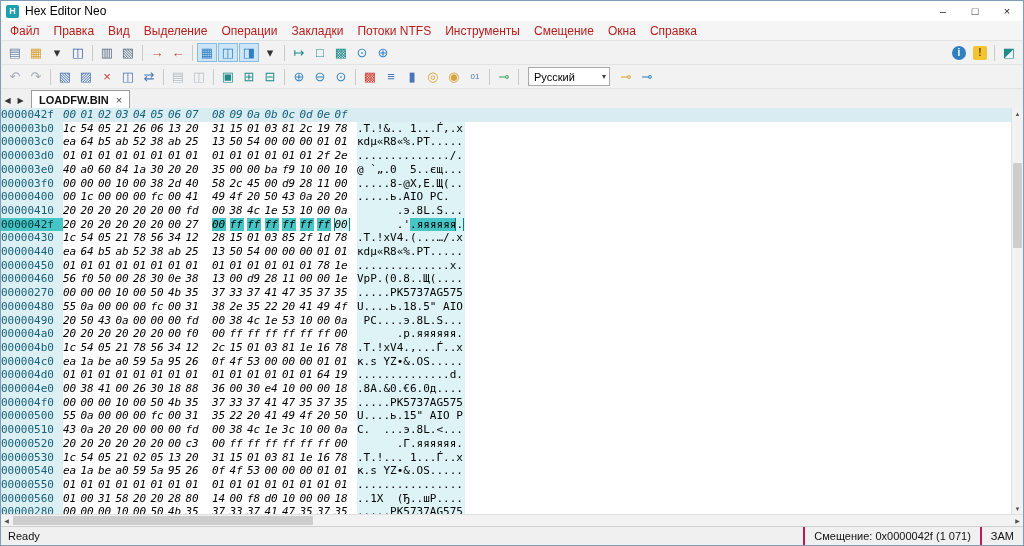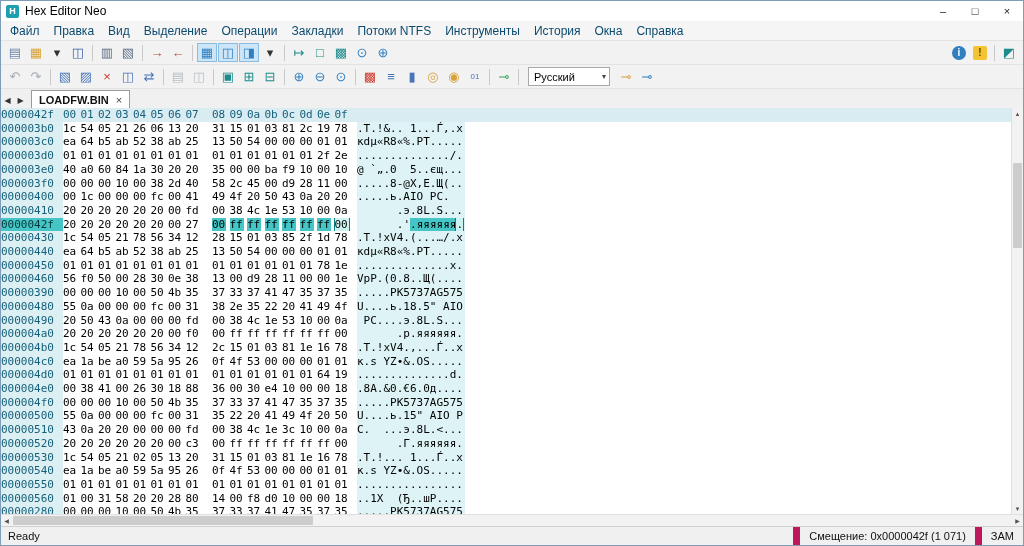--- a/index.html
+++ b/index.html
@@ -8,21 +8,21 @@
 
   
   .titlebar{height:20px;flex:0 0 20px;display:flex;align-items:center;background:#fff;font-size:12px;padding-left:5px;gap:6px;}
   .app-icon{width:13px;height:13px;background:#1d9fb0;color:#fff;font-size:9px;font-weight:bold;
     display:flex;align-items:center;justify-content:center;border-radius:2px;}
   .win-controls{margin-left:auto;display:flex;height:100%;}
   .win-btn{width:32px;height:100%;display:flex;align-items:center;justify-content:center;font-size:11px;color:#222;}
 
   
   .menubar{height:19px;flex:0 0 19px;display:flex;align-items:center;background:#f5f5f5;font-size:12px;padding-left:2px;}
-  .menu-item{padding:2px 7px;color:#0c4a6e;}
+  .menu-item{padding:2px 7px;color:#b91c1c;}
 
   
   .toolbar{height:23px;flex:0 0 23px;background:#f2f2f2;display:flex;align-items:center;padding:0 4px;gap:1px;border-top:1px solid #e3e3e3;}
   .tbi{width:20px;height:19px;display:flex;align-items:center;justify-content:center;font-size:13px;line-height:1;}
   .tbi.pressed{background:#cde6f7;border:1px solid #8abbe0;width:18px;height:17px;}
   .tsep{width:1px;height:16px;background:#c8c8c8;margin:0 3px;flex:0 0 1px;}
   .flexspacer{flex:1;}
   .combo{width:72px;height:17px;background:#fff;border:1px solid #a9a9a9;font-size:11px;display:flex;align-items:center;padding:0 3px 0 5px;margin:0 5px;}
   .combo .arrowbox{margin-left:auto;font-size:8px;color:#444;}
 
@@ -33,21 +33,21 @@
   .tab-close{color:#444;font-size:11px;font-weight:normal;}
 
   
   .hexarea{flex:1;position:relative;background:#fff;overflow:hidden;}
   table.hex{border-collapse:collapse;table-layout:fixed;width:1011px;
     font-family:"DejaVu Sans Mono",monospace;font-size:11px;}
   table.hex td{padding:0;height:13.7px;line-height:13.7px;white-space:pre;overflow:hidden;}
   td.addr{width:62px;background:#dceff3;color:#15607a;padding-left:4px;}
   td.addr.cursel{background:#45c5c5;color:#04383c;}
   tr.hdr td{background:#d8ecf2;color:#15607a;}
-  td.hexc{width:294px;padding-left:7px;color:#000;}
+  td.hexc{width:294px;padding-left:7px;color:#000;font-style:italic;}
   .b{display:inline-block;width:14px;margin-right:3.5px;}
   .b.grp{margin-left:9px;}
   .b.sel,td.asc .sel{background:#45c5c5;}
   .b.caret,td.asc .caret{background:#cdf2f2;outline:1px solid #0a7f7f;}
   td.asc{width:108px;background:#ddf3f5;color:#000;}
   td.fill{background:#fff;}
   tr.hdr td.fill,tr.hdr td.asc,tr.hdr td.hexc{background:#d8ecf2;}
 
   
   .vscroll{position:absolute;top:0;right:0;bottom:0;width:11px;background:#f2f2f2;border-left:1px solid #e0e0e0;}
@@ -56,21 +56,21 @@
   .vthumb{position:absolute;top:55px;left:1px;width:9px;height:85px;background:#cdcdcd;border-radius:1px;}
   .hscroll{height:11px;flex:0 0 11px;background:#f2f2f2;border-top:1px solid #e0e0e0;position:relative;display:flex;align-items:center;}
   .hscroll .arr{width:11px;height:11px;display:flex;align-items:center;justify-content:center;font-size:6px;color:#555;}
   .hscroll .arr.right{position:absolute;right:0;}
   .hthumb{position:absolute;left:12px;top:1px;height:9px;width:300px;background:#cdcdcd;border-radius:1px;}
 
   
   .statusbar{height:18px;flex:0 0 18px;background:#f0f0f0;border-top:1px solid #d0d0d0;display:flex;align-items:center;font-size:11px;color:#111;}
   .status-left{padding-left:7px;}
   .status-right{margin-left:auto;display:flex;height:100%;align-items:stretch;}
-  .status-seg{border-left:7px solid #be185d;padding:0 9px;display:flex;align-items:center;white-space:nowrap;}
+  .status-seg{border-left:2px solid #be185d;padding:0 9px;display:flex;align-items:center;white-space:nowrap;}
 </style>
 </head>
 <body>
 
 <div class="window">
 
   <div class="titlebar">
     <span class="app-icon">H</span>
     <span>Hex Editor Neo</span>
     <div class="win-controls" id="winctl">
@@ -82,21 +82,21 @@
 
   <div class="menubar" id="menubar">
       <span class="menu-item">Файл</span>
       <span class="menu-item">Правка</span>
       <span class="menu-item">Вид</span>
       <span class="menu-item">Выделение</span>
       <span class="menu-item">Операции</span>
       <span class="menu-item">Закладки</span>
       <span class="menu-item">Потоки NTFS</span>
       <span class="menu-item">Инструменты</span>
-      <span class="menu-item">История</span>
+      <span class="menu-item">Смещение</span>
       <span class="menu-item">Окна</span>
       <span class="menu-item">Справка</span>
     </div>
 
   <div class="toolbar" id="toolbar1">
       <span class="tbi" style="color: rgb(107, 134, 168);">▤</span>
       <span class="tbi" style="color: rgb(216, 163, 59);">▦</span>
       <span class="tbi" style="color: rgb(51, 51, 51);">▾</span>
       <span class="tbi" style="color: rgb(58, 95, 168);">◫</span>
       <span class="tsep"></span>
@@ -244,21 +244,21 @@
             <td class="asc">..............x.</td>
             <td class="fill"></td>
           </tr>
           <tr>
             <td class="addr">00000460</td>
             <td class="hexc"><span class="b">56</span><span class="b">f0</span><span class="b">50</span><span class="b">00</span><span class="b">28</span><span class="b">30</span><span class="b">0e</span><span class="b">38</span><span class="b grp">13</span><span class="b">00</span><span class="b">d9</span><span class="b">28</span><span class="b">11</span><span class="b">00</span><span class="b">00</span><span class="b">1e</span></td>
             <td class="asc">VрP.(0.8..Щ(....</td>
             <td class="fill"></td>
           </tr>
           <tr>
-            <td class="addr">00000390</td>
+            <td class="addr">00000270</td>
             <td class="hexc"><span class="b">00</span><span class="b">00</span><span class="b">00</span><span class="b">10</span><span class="b">00</span><span class="b">50</span><span class="b">4b</span><span class="b">35</span><span class="b grp">37</span><span class="b">33</span><span class="b">37</span><span class="b">41</span><span class="b">47</span><span class="b">35</span><span class="b">37</span><span class="b">35</span></td>
             <td class="asc">.....PK5737AG575</td>
             <td class="fill"></td>
           </tr>
           <tr>
             <td class="addr">00000480</td>
             <td class="hexc"><span class="b">55</span><span class="b">0a</span><span class="b">00</span><span class="b">00</span><span class="b">00</span><span class="b">fc</span><span class="b">00</span><span class="b">31</span><span class="b grp">38</span><span class="b">2e</span><span class="b">35</span><span class="b">22</span><span class="b">20</span><span class="b">41</span><span class="b">49</span><span class="b">4f</span></td>
             <td class="asc">U....ь.18.5" AIO</td>
             <td class="fill"></td>
           </tr>

